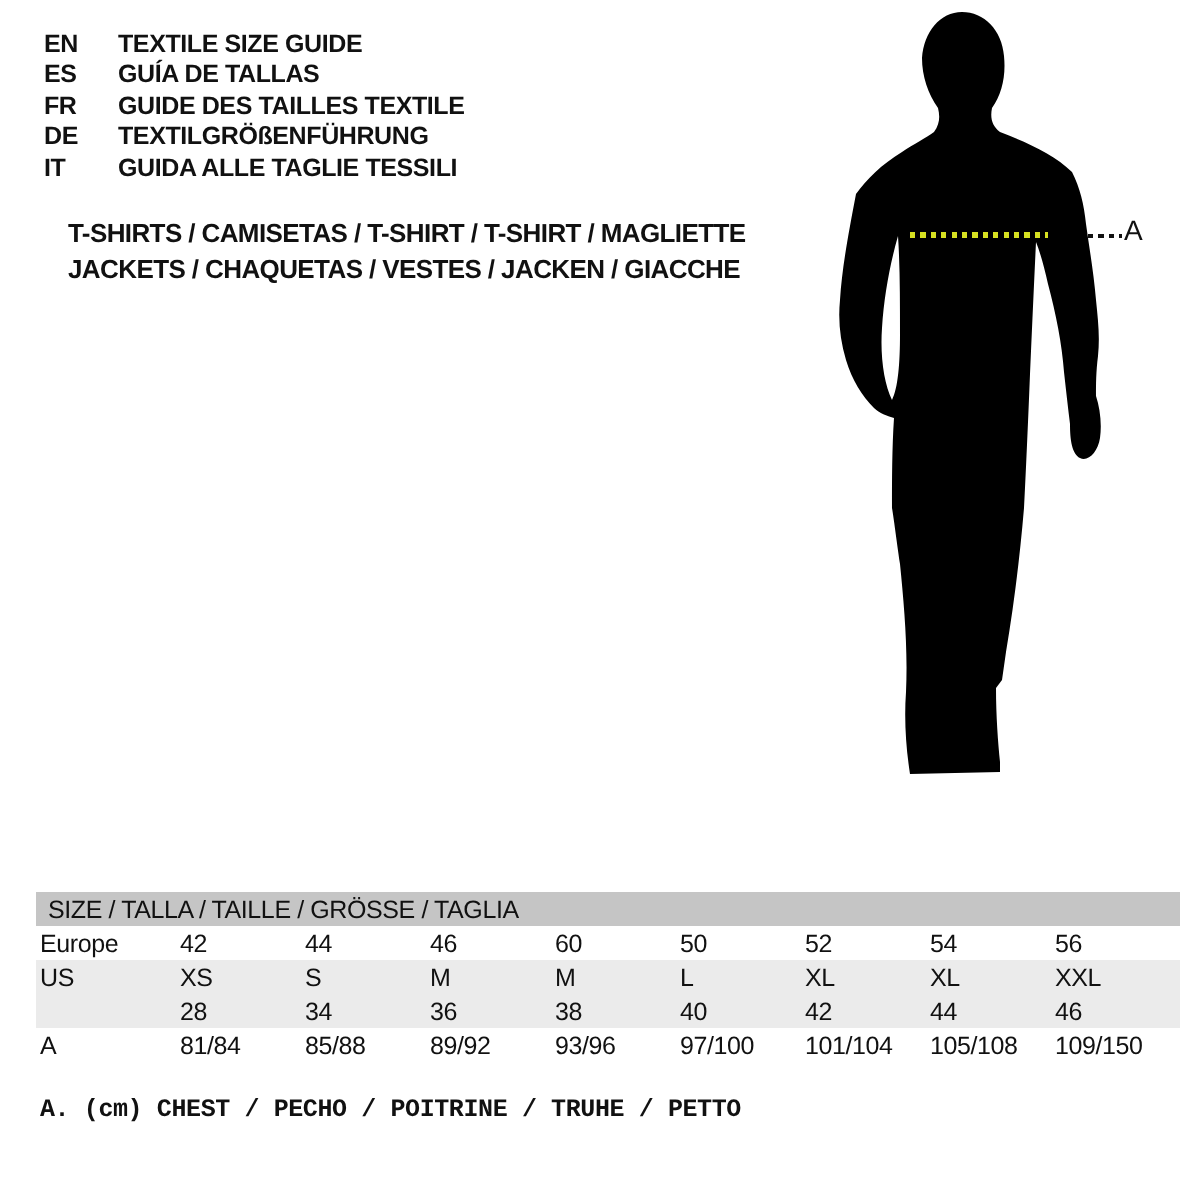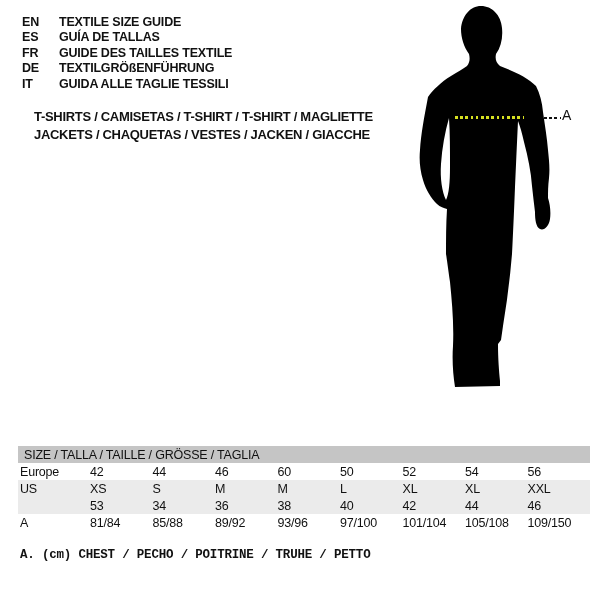--- a/index.html
+++ b/index.html
@@ -245,21 +245,21 @@
           <td>S</td>
           <td>M</td>
           <td>M</td>
           <td>L</td>
           <td>XL</td>
           <td>XL</td>
           <td>XXL</td>
         </tr>
         <tr class="shaded">
           <td class="row-label"></td>
-          <td>53</td>
+          <td>28</td>
           <td>34</td>
           <td>36</td>
           <td>38</td>
           <td>40</td>
           <td>42</td>
           <td>44</td>
           <td>46</td>
         </tr>
         <tr>
           <td class="row-label">A</td>

